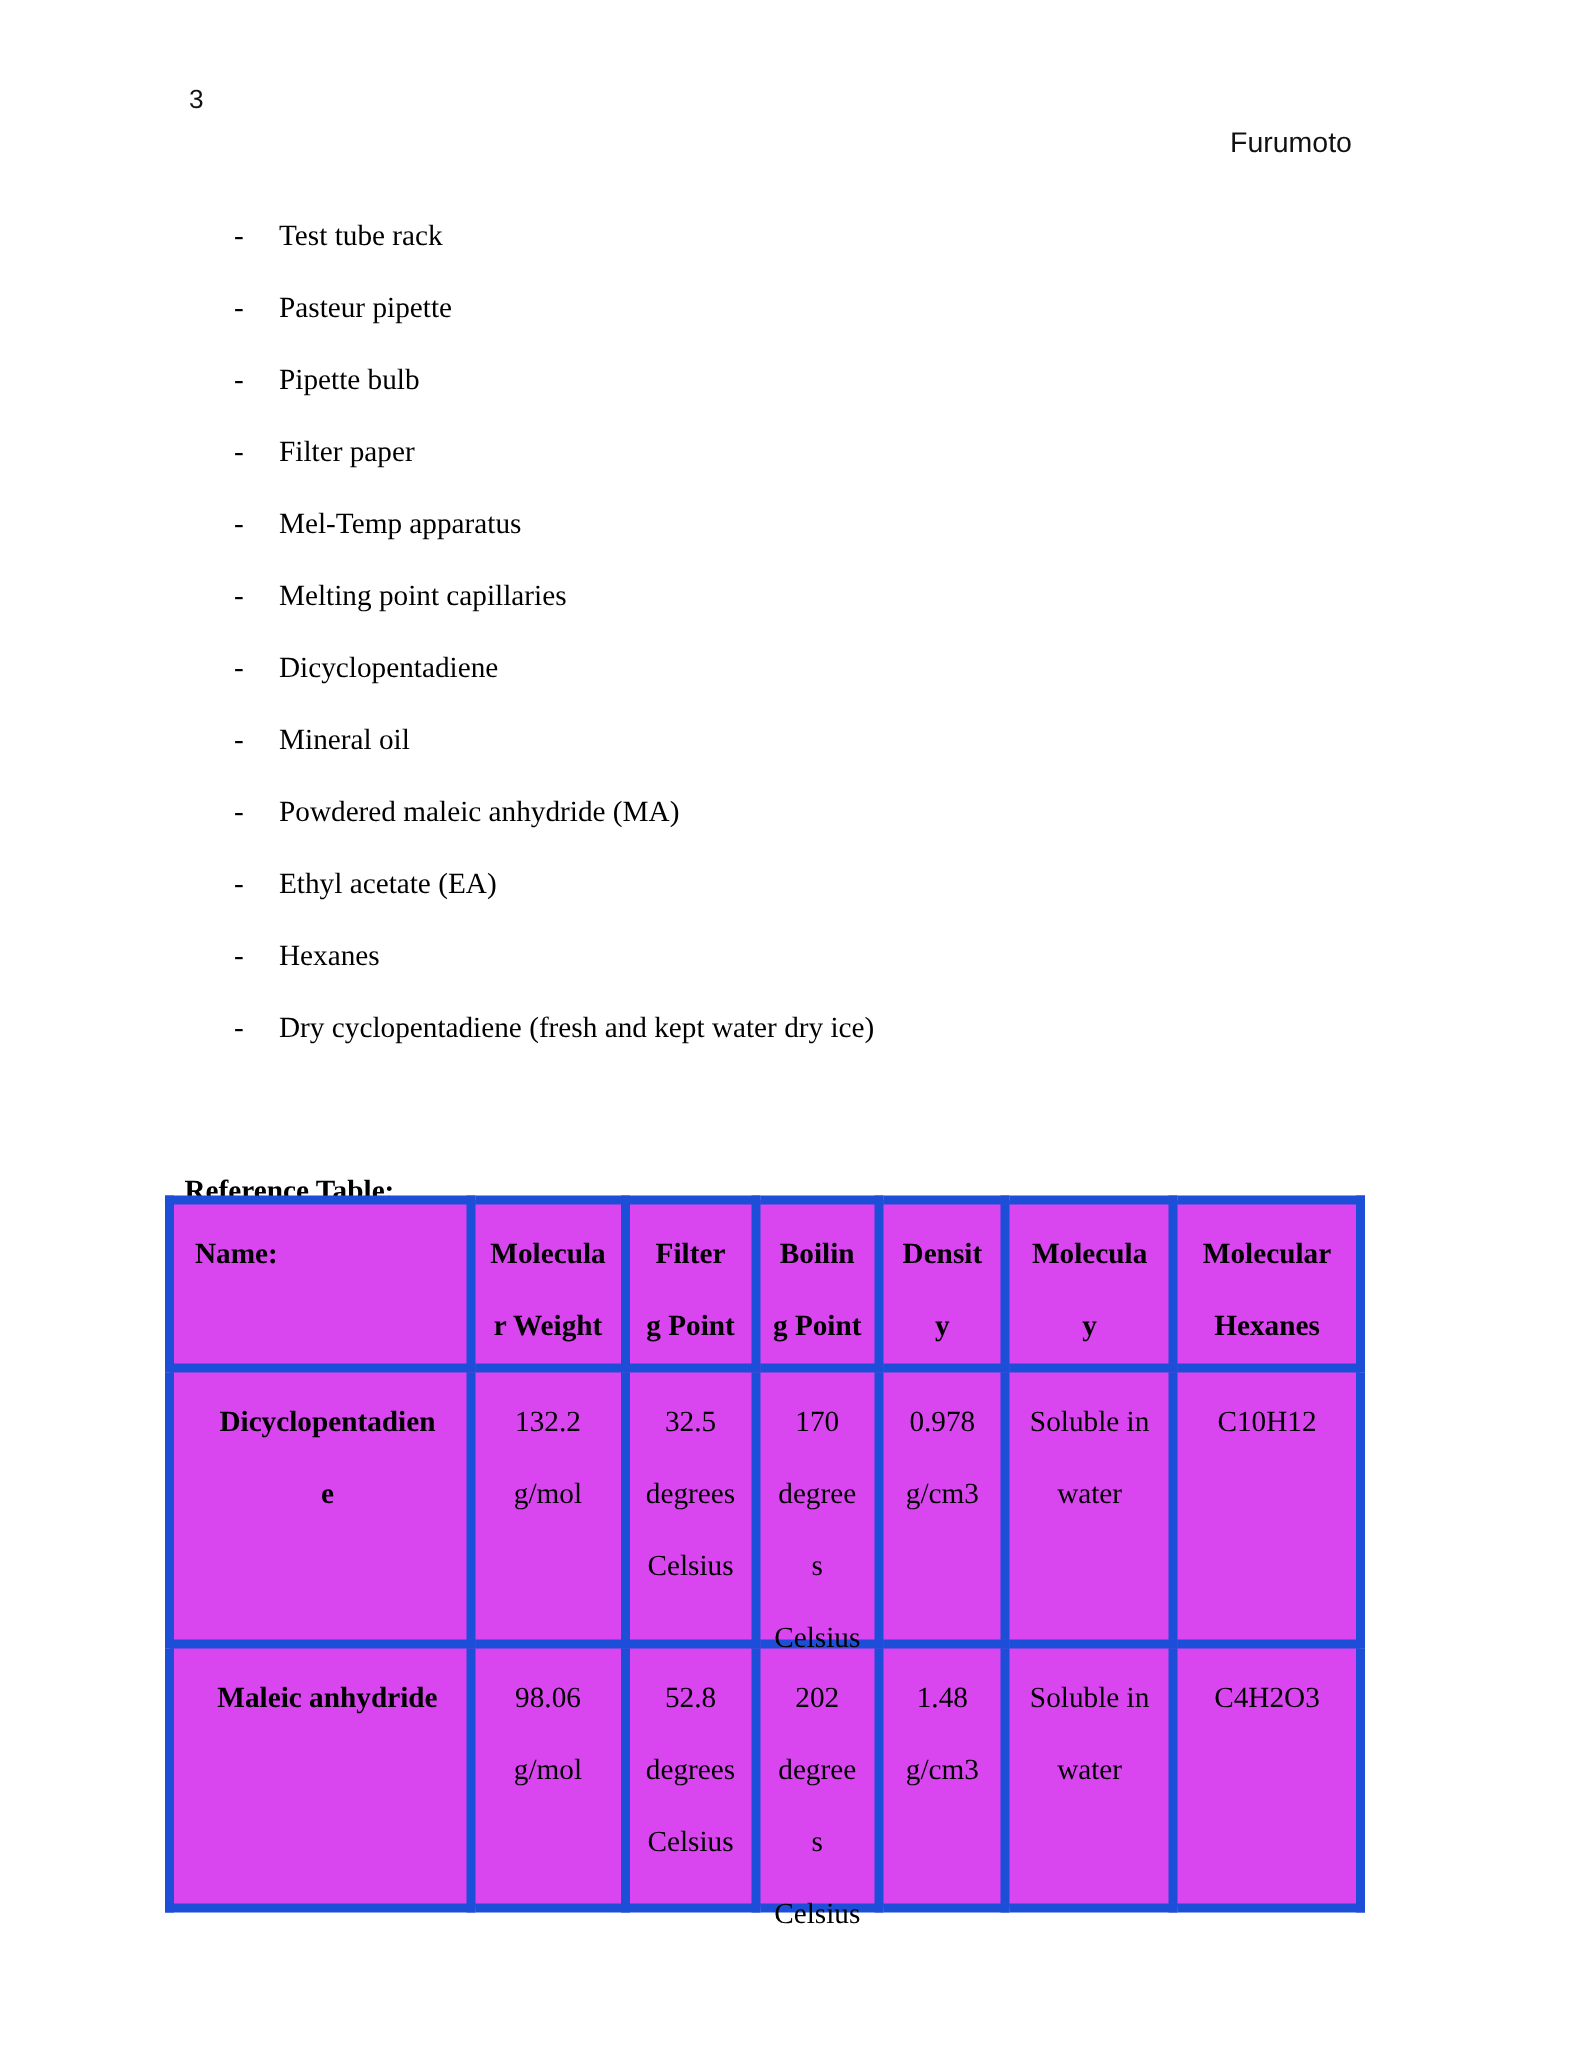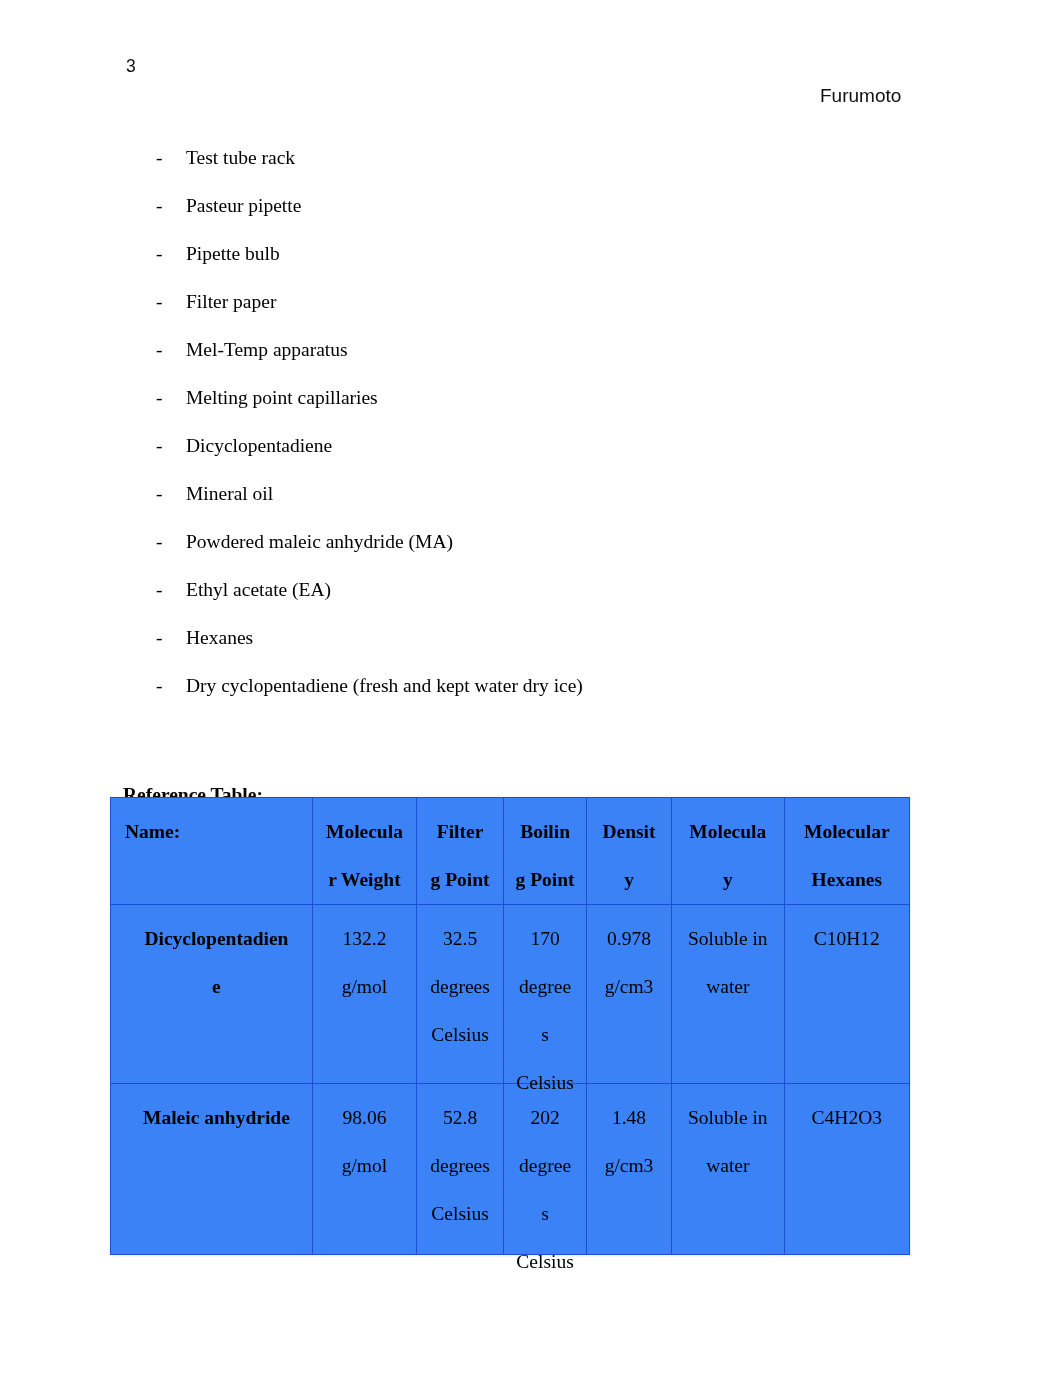--- a/index.html
+++ b/index.html
@@ -85,28 +85,28 @@
     height: 452px;
   }
   table.ref-table {
     width: 800px;
     border-collapse: collapse;
     table-layout: fixed;
     font-size: 19.5px;
   }
   table.ref-table td,
   table.ref-table th {
-    border: 1px solid #1d4ed8;
+    border: 6px solid #1d4ed8;
     box-shadow: 0 0 3px rgba(130,130,130,0.30);
     vertical-align: top;
     padding: 10px 4px 0 4px;
     text-align: center;
     font-weight: normal;
     line-height: 48px;
-    background: #3b82f6;
+    background: #d946ef;
   }
   table.ref-table .col-name {
     text-align: center;
     padding-left: 14px;
     font-weight: bold;
   }
   table.ref-table thead th {
     font-weight: bold;
   }
   table.ref-table thead th.col-name {

